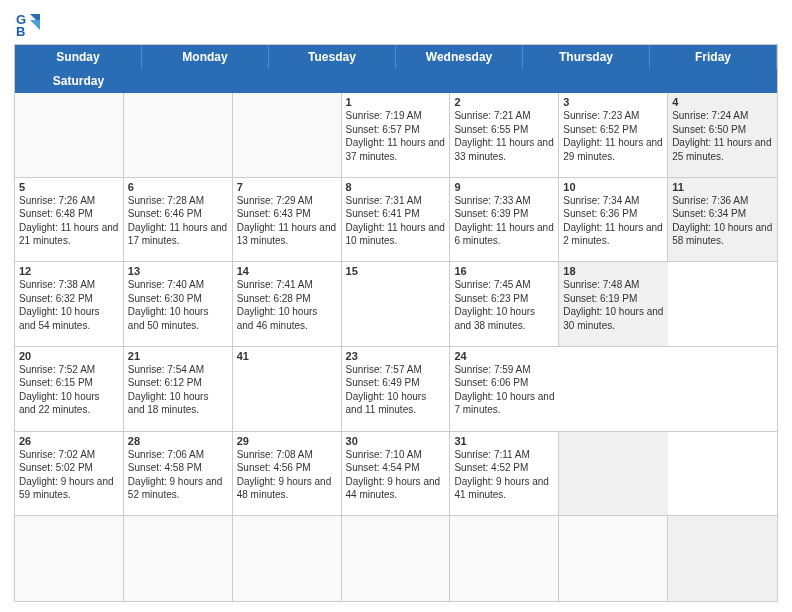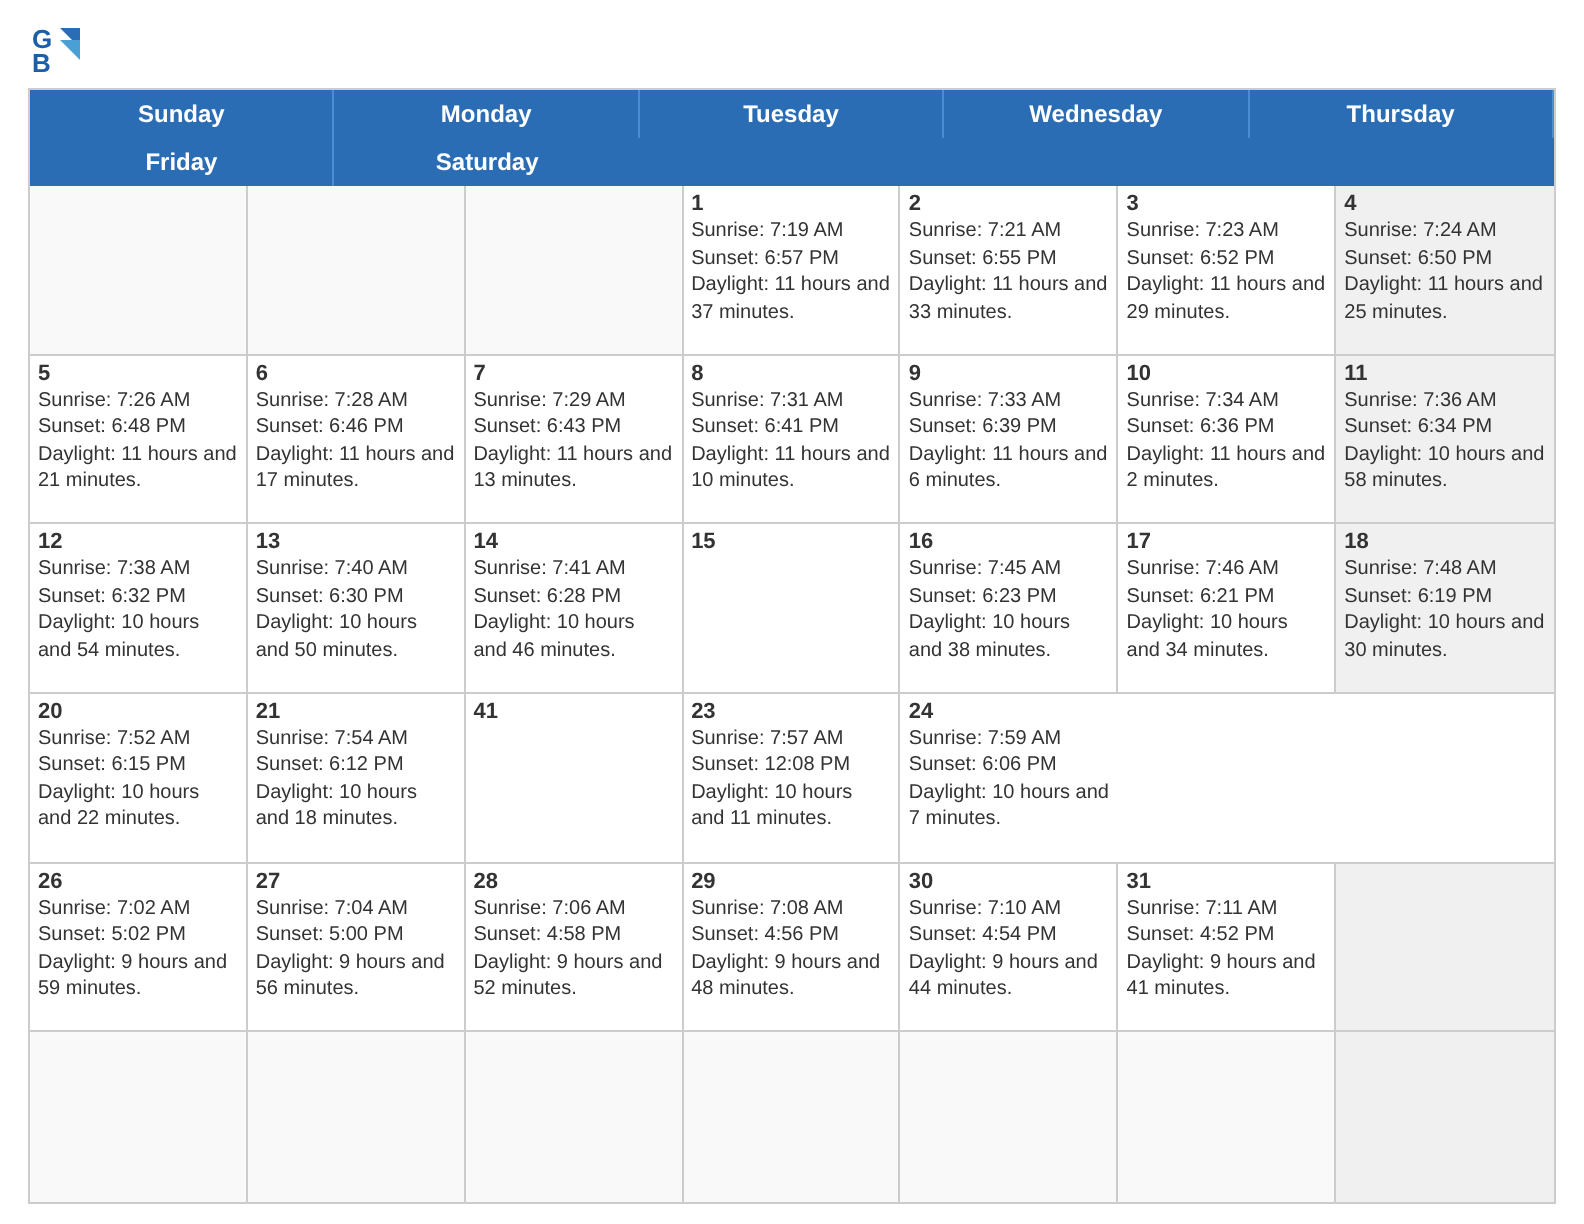--- a/index.html
+++ b/index.html
@@ -45,21 +45,21 @@
       color: #555;
     }
     .calendar {
       flex: 1;
       display: flex;
       flex-direction: column;
       border: 1px solid #ccc;
     }
     .cal-header {
       display: grid;
-      grid-template-columns: repeat(5, 1fr);
+      grid-template-columns: repeat(6, 1fr);
       background: #2a6db5;
     }
     .cal-header-cell {
       color: #fff;
       font-size: 12px;
       font-weight: bold;
       padding: 5px 4px;
       text-align: center;
       border-right: 1px solid #4a8dd5;
     }
@@ -226,26 +226,20 @@
           </div>
           <div class="cal-cell">
             <span class="day-num">15</span>
           </div>
           <div class="cal-cell">
             <span class="day-num">16</span>
             <div class="cell-text">Sunrise: 7:45 AM
 Sunset: 6:23 PM
 Daylight: 10 hours and 38 minutes.</div>
           </div>
-          <div class="cal-cell">
-            <span class="day-num">17</span>
-            <div class="cell-text">Sunrise: 7:46 AM
-Sunset: 6:21 PM
-Daylight: 10 hours and 34 minutes.</div>
-          </div>
           <div class="cal-cell shaded">
             <span class="day-num">18</span>
             <div class="cell-text">Sunrise: 7:48 AM
 Sunset: 6:19 PM
 Daylight: 10 hours and 30 minutes.</div>
           </div>
         </div>
         <div class="cal-row">
           <div class="cal-cell">
             <span class="day-num">20</span>
@@ -258,42 +252,36 @@
             <div class="cell-text">Sunrise: 7:54 AM
 Sunset: 6:12 PM
 Daylight: 10 hours and 18 minutes.</div>
           </div>
           <div class="cal-cell">
             <span class="day-num">41</span>
           </div>
           <div class="cal-cell">
             <span class="day-num">23</span>
             <div class="cell-text">Sunrise: 7:57 AM
-Sunset: 12:08 PM
+Sunset: 6:49 PM
 Daylight: 10 hours and 11 minutes.</div>
           </div>
           <div class="cal-cell">
             <span class="day-num">24</span>
             <div class="cell-text">Sunrise: 7:59 AM
 Sunset: 6:06 PM
 Daylight: 10 hours and 7 minutes.</div>
           </div>
         </div>
         <div class="cal-row">
           <div class="cal-cell">
             <span class="day-num">26</span>
             <div class="cell-text">Sunrise: 7:02 AM
 Sunset: 5:02 PM
 Daylight: 9 hours and 59 minutes.</div>
-          </div>
-          <div class="cal-cell">
-            <span class="day-num">27</span>
-            <div class="cell-text">Sunrise: 7:04 AM
-Sunset: 5:00 PM
-Daylight: 9 hours and 56 minutes.</div>
           </div>
           <div class="cal-cell">
             <span class="day-num">28</span>
             <div class="cell-text">Sunrise: 7:06 AM
 Sunset: 4:58 PM
 Daylight: 9 hours and 52 minutes.</div>
           </div>
           <div class="cal-cell">
             <span class="day-num">29</span>
             <div class="cell-text">Sunrise: 7:08 AM

